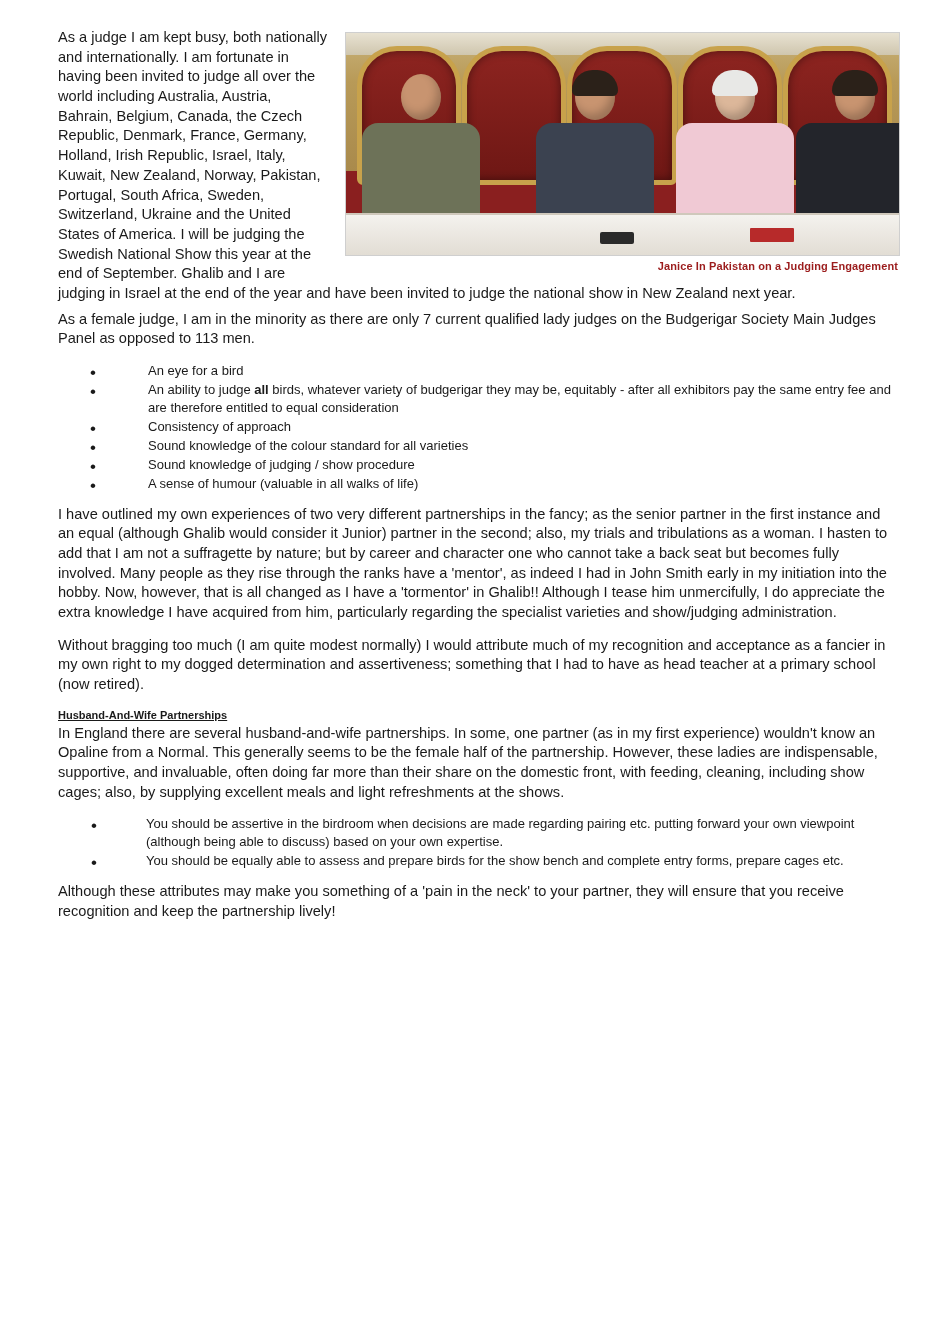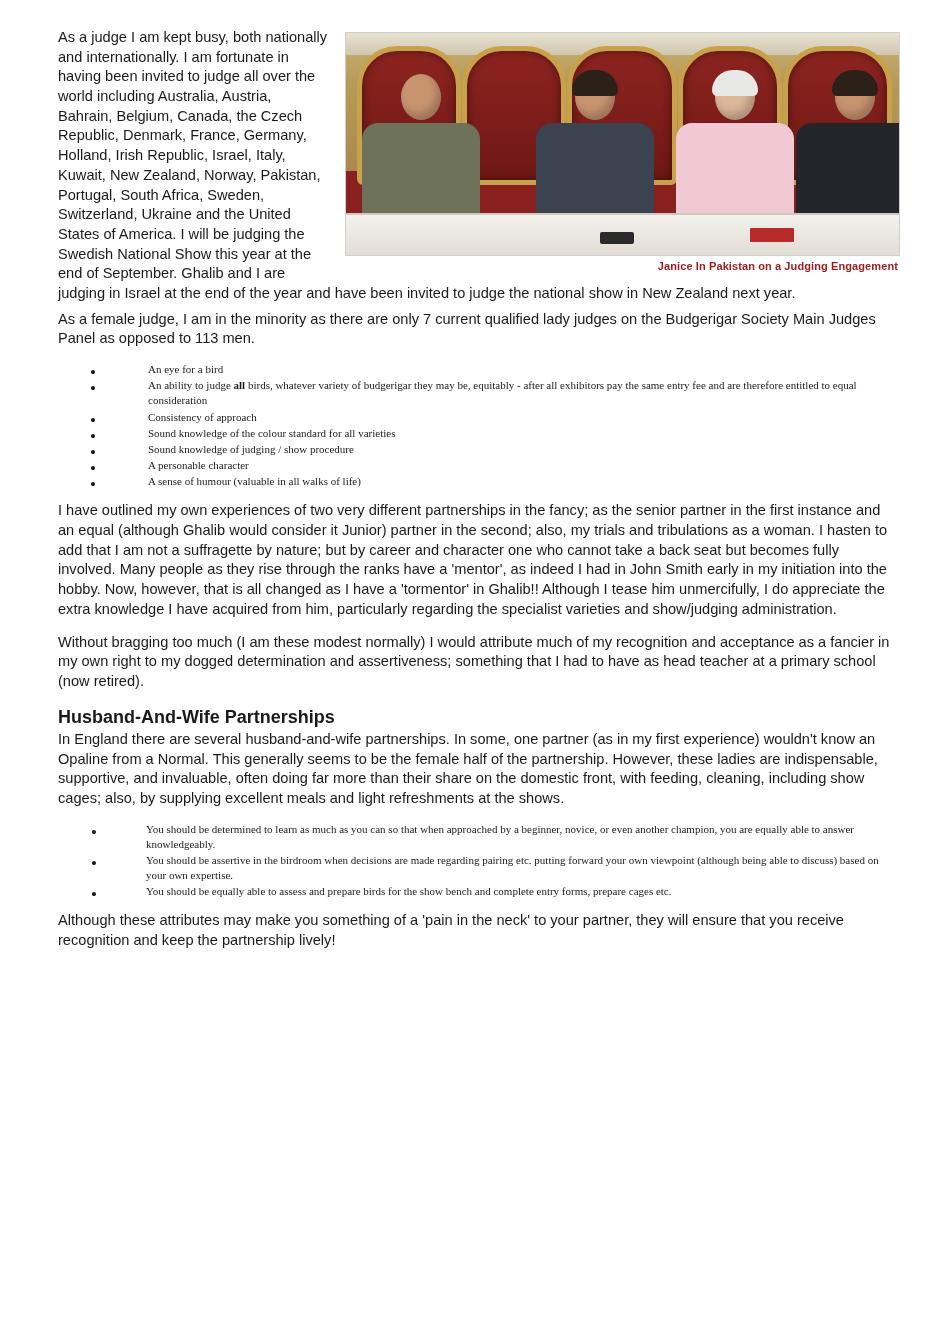--- a/index.html
+++ b/index.html
@@ -116,41 +116,41 @@
     margin-top: 4px;
     letter-spacing: .1px;
   }
   ul.bullets {
     list-style: none;
     margin: 10px 0 12px 0;
     padding: 0;
   }
   ul.bullets li {
     position: relative;
-    font-size: 11px;
+    font-size: 13px;
     line-height: 1.38;
     padding-left: 90px;
     margin-bottom: 1px;
-    font-family: Liberation Serif, serif;
   }
   ul.bullets li::before {
     content: "\2022";
     position: absolute;
     left: 32px;
     top: -1px;
     font-size: 17px;
     color: #1a1a1a;
   }
   ul.bullets.indent2 li { padding-left: 88px; }
   ul.bullets.indent2 li::before { left: 33px; }
   h2.subhead {
-    font-size: 18px;
+    font-size: 11px;
     font-weight: bold;
     margin: 9px 0 1px 0;
     line-height: 1.35;
+    text-decoration: underline;
   }
   .clearfix::after { content: ""; display: table; clear: both; }
   b { font-weight: bold; }
 </style>
 </head>
 <body>
 
 <div class="page">
 
   <div class="intro-block clearfix">
@@ -200,34 +200,32 @@
 
   <p class="para">As a female judge, I am in the minority as there are only 7 current qualified lady judges on the Budgerigar Society Main Judges Panel as opposed to 113 men.</p>
 
 
   <ul class="bullets">
     <li>An eye for a bird</li>
     <li>An ability to judge <b>all</b> birds, whatever variety of budgerigar they may be, equitably - after all exhibitors pay the same entry fee and are therefore entitled to equal consideration</li>
     <li>Consistency of approach</li>
     <li>Sound knowledge of the colour standard for all varieties</li>
     <li>Sound knowledge of judging / show procedure</li>
-    <li>A personable character</li>
     <li>A sense of humour (valuable in all walks of life)</li>
   </ul>
 
   <p class="para">I have outlined my own experiences of two very different partnerships in the fancy; as the senior partner in the first instance and an equal (although Ghalib would consider it Junior) partner in the second; also, my trials and tribulations as a woman.  I hasten to add that I am not a suffragette by nature; but by career and character one who cannot take a back seat but becomes fully involved.  Many people as they rise through the ranks have a 'mentor', as indeed I had in John Smith early in my initiation into the hobby.  Now, however, that is all changed as I have a 'tormentor' in Ghalib!! Although I tease him unmercifully, I do appreciate the extra knowledge I have acquired from him, particularly regarding the specialist varieties and show/judging administration.</p>
 
-  <p class="para">Without bragging too much (I am these modest normally) I would attribute much of my recognition and acceptance as a fancier in my own right to my dogged determination and assertiveness; something that I had to have as head teacher at a primary school (now retired).</p>
+  <p class="para">Without bragging too much (I am quite modest normally) I would attribute much of my recognition and acceptance as a fancier in my own right to my dogged determination and assertiveness; something that I had to have as head teacher at a primary school (now retired).</p>
 
   <h2 class="subhead">Husband-And-Wife Partnerships</h2>
 
   <p class="para">In England there are several husband-and-wife partnerships.  In some, one partner (as in my first experience) wouldn't know an Opaline from a Normal. This generally seems to be the female half of the partnership.  However, these ladies are indispensable, supportive, and invaluable, often doing far more than their share on the domestic front, with feeding, cleaning, including show cages; also, by supplying excellent meals and light refreshments at the shows.</p>
 
   <ul class="bullets indent2">
-    <li>You should be determined to learn as much as you can so that when approached by a beginner, novice, or even another champion, you are equally able to answer knowledgeably.</li>
     <li>You should be assertive in the birdroom when decisions are made regarding pairing etc. putting forward your own viewpoint (although being able to discuss) based on your own expertise.</li>
     <li>You should be equally able to assess and prepare birds for the show bench and complete entry forms, prepare cages etc.</li>
   </ul>
 
   <p class="para">Although these attributes may make you something of a 'pain in the neck' to your partner, they will ensure that you receive recognition and keep the partnership lively!</p>
 
 
 </div>
 
 </body></html>

